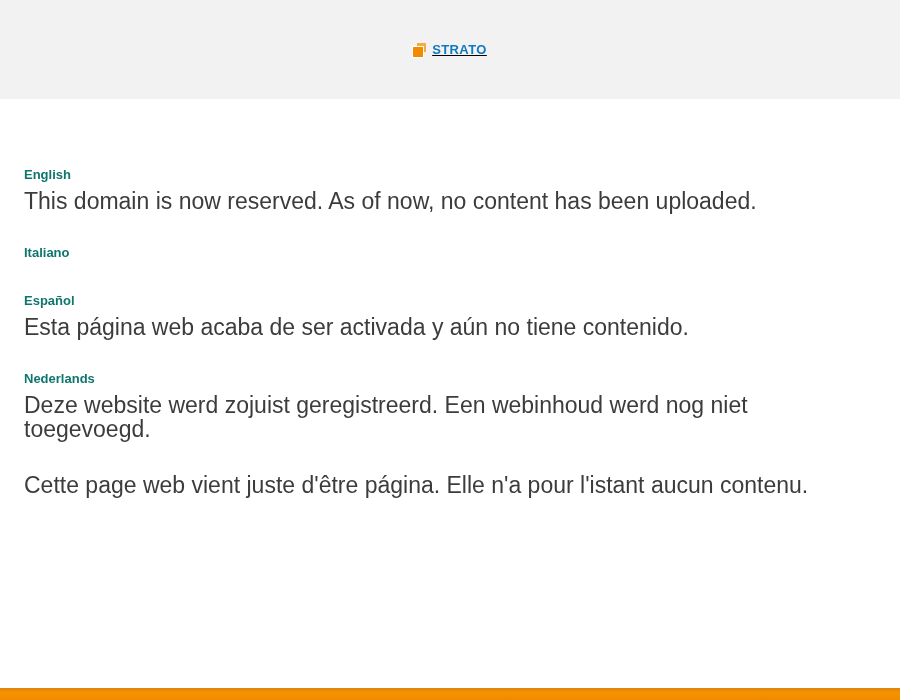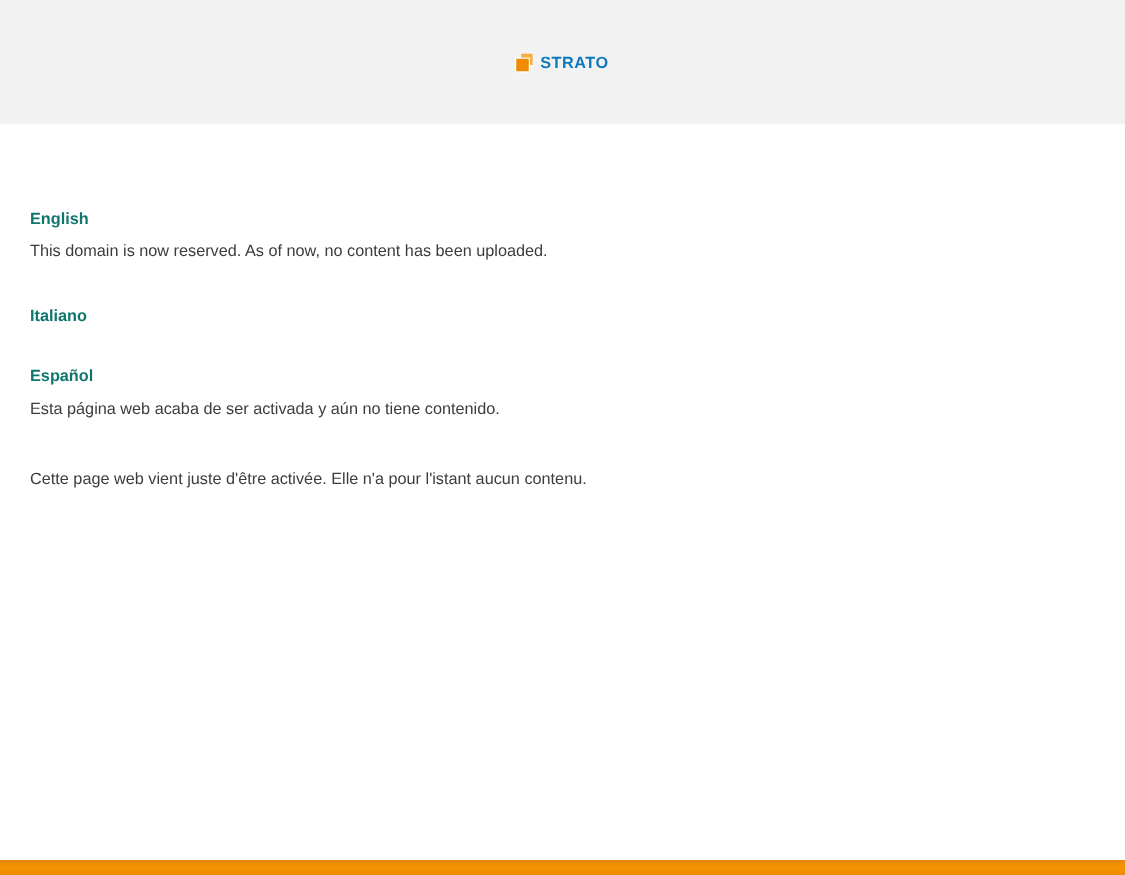--- a/index.html
+++ b/index.html
@@ -15,20 +15,21 @@
     font-family: "Liberation Sans", "DejaVu Sans", sans-serif;
   }
 
   
   .header {
     height: 99px;
     background: #f2f2f2;
     display: flex;
     align-items: center;
     justify-content: center;
+    text-decoration: underline;
   }
   .logo {
     display: flex;
     align-items: center;
     gap: 5px;
     cursor: pointer;
     user-select: none;
   }
   .logo-icon {
     position: relative;
@@ -68,21 +69,21 @@
     margin-bottom: 32px;
   }
   .section .label {
     font-size: 13px;
     font-weight: bold;
     color: #0f766e;
     line-height: 16px;
     margin: 0 0 6px 0;
   }
   .section .message {
-    font-size: 13px;
+    font-size: 23px;
     color: #3c3c3c;
     line-height: 24px;
     margin: 0;
   }
 
   
   .footer-bar {
     position: absolute;
     left: 0;
     bottom: 0;
@@ -113,21 +114,25 @@
 
   <div class="section">
     <p class="label">Italiano</p>
   </div>
 
   <div class="section">
     <p class="label">Español</p>
     <p class="message">Esta página web acaba de ser activada y aún no tiene contenido.</p>
   </div>
 
+  <div class="section">
+    <p class="label">Nederlands</p>
+    <p class="message">Deze website werd zojuist geregistreerd. Een webinhoud werd nog niet toegevoegd.</p>
+  </div>
 
   <div class="section">
-    <p class="message">Cette page web vient juste d'être activée. Elle n'a pour l'istant aucun contenu.</p>
+    <p class="message">Cette page web vient juste d'être página. Elle n'a pour l'istant aucun contenu.</p>
   </div>
 
 
 </main>
 
 <div class="footer-bar"></div>
 
 </body></html>

